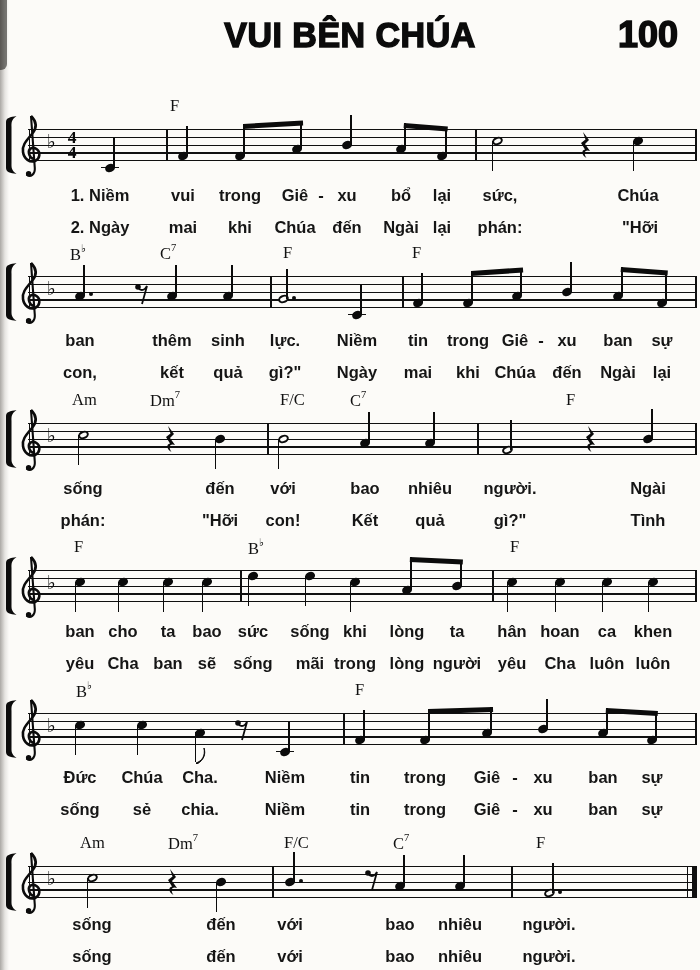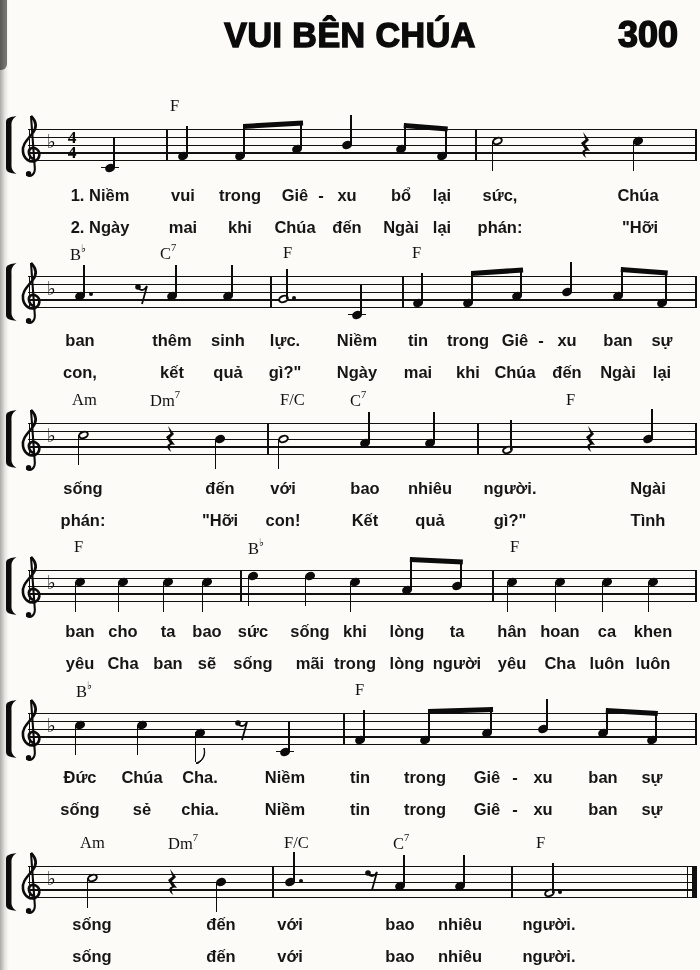--- a/index.html
+++ b/index.html
@@ -33,21 +33,21 @@
        font-size:17px;font-weight:700;color:#151515;white-space:nowrap;transform:scaleX(.97);}
   .rest,.clef,.bracket,.flag{position:absolute;}
 </style>
 </head>
 <body>
 
 <div id="page">
   <div id="edge"></div>
   <div id="smudge"></div>
   <div class="title">VUI BÊN CHÚA</div>
-  <div class="pagenum">300</div>
+  <div class="pagenum">100</div>
   <div id="score">
       <div class="sline" style="left: 28px; top: 129px; width: 669px;"></div>
       <div class="sline" style="left: 28px; top: 136.75px; width: 669px;"></div>
       <div class="sline" style="left: 28px; top: 144.5px; width: 669px;"></div>
       <div class="sline" style="left: 28px; top: 152.25px; width: 669px;"></div>
       <div class="sline" style="left: 28px; top: 160px; width: 669px;"></div>
       <svg viewBox="0 0 14 58" class="rest" style="left: 3px; top: 116px; width: 14px; height: 58px;">
         <path d="M3,6 C3,2 7,1 13.5,0 C8,4 8.5,7 8.5,11 L8.5,47 C8.5,51 8,54 13.5,58 C7,57 3,56 3,52 Z" fill="#0b0b0b"></path>
       </svg>
       <svg viewBox="0 0 26 72" class="rest" style="left: 18px; top: 112px; width: 26px; height: 72px;">

